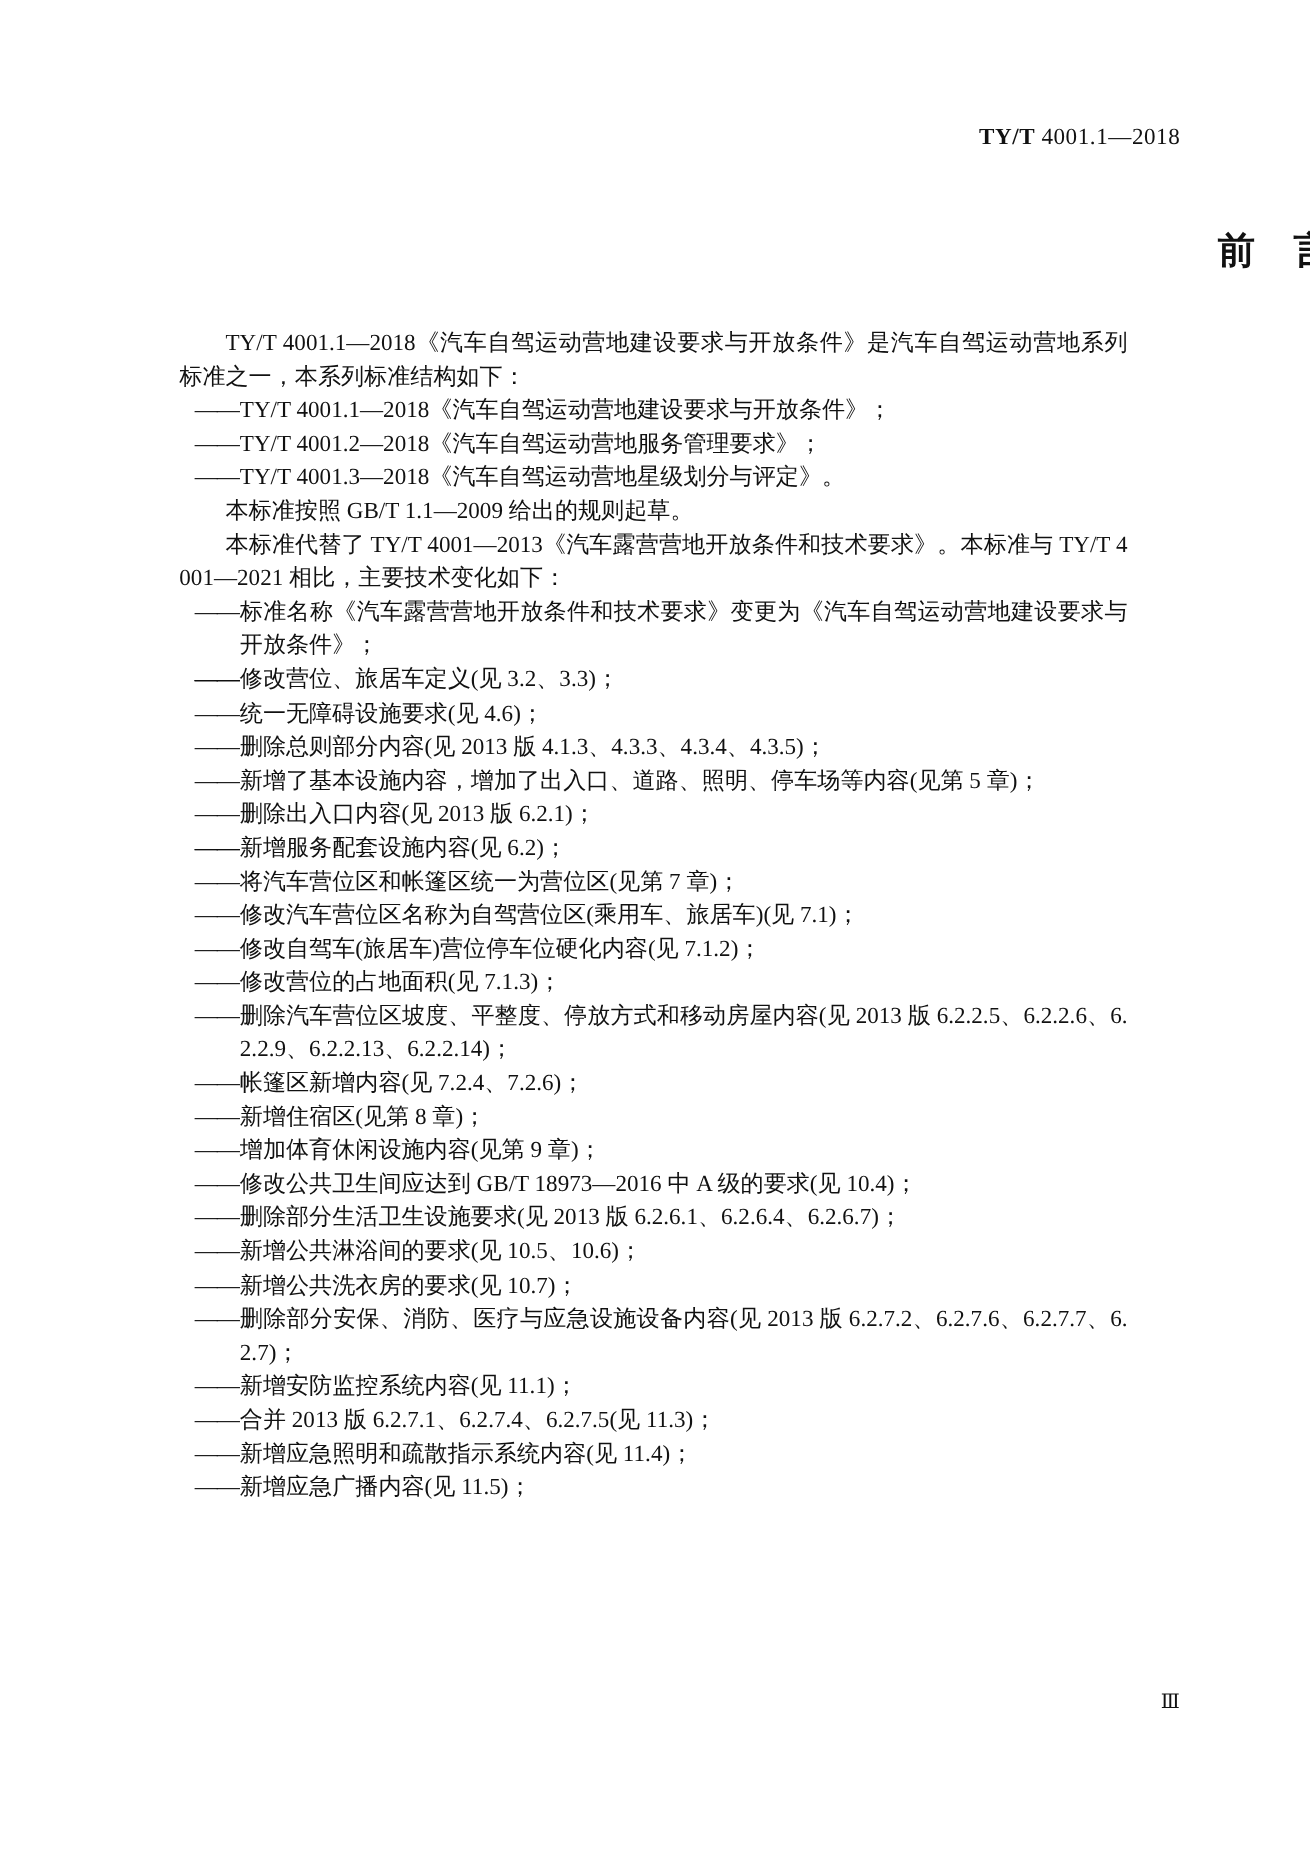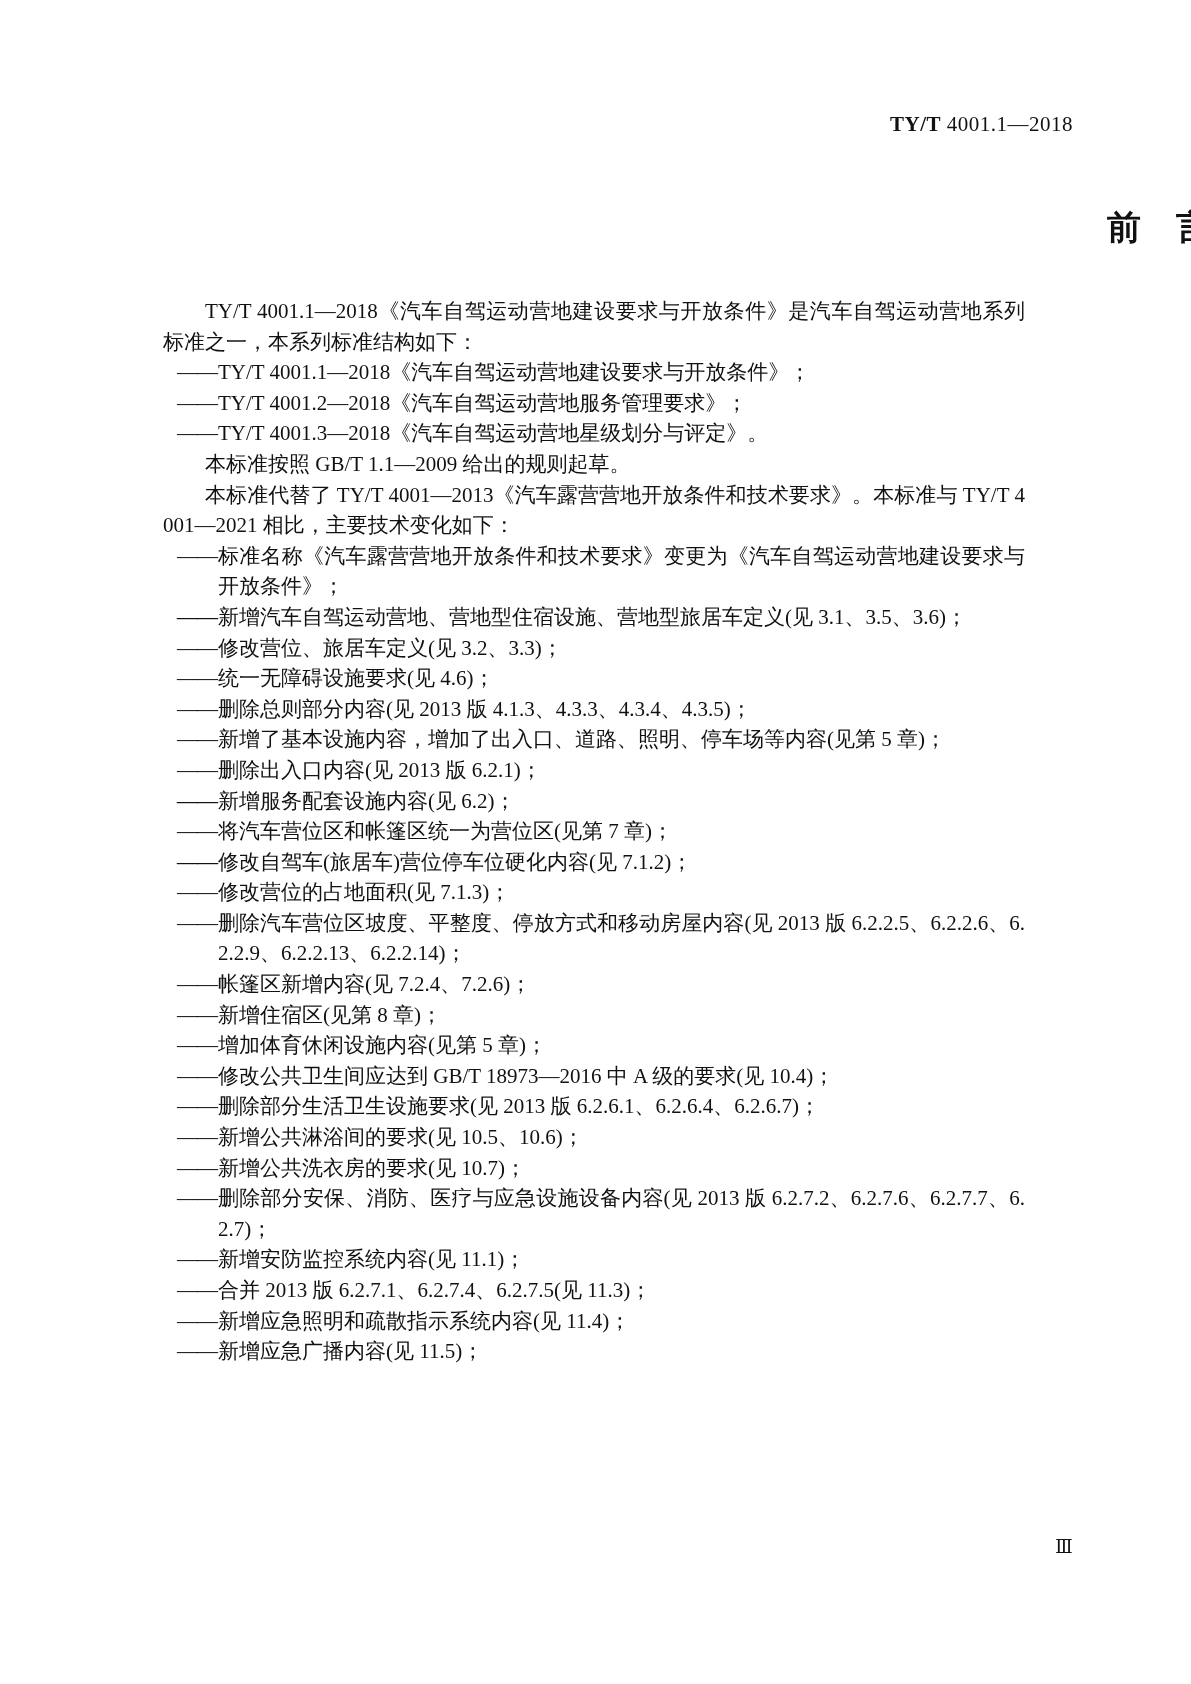--- a/index.html
+++ b/index.html
@@ -127,21 +127,20 @@
 
     <div class="dash-item">
       <span class="dash">——</span>
       <span>标准名称《汽车露营营地开放条件和技术要求》变更为《汽车自驾运动营地建设要求与开放条件》；</span>
     </div>
     <div class="dash-item">
       <span class="dash">——</span>
     </div>
     <div class="dash-item">
       <span class="dash">——</span>
-      <span>新增汽车自驾运动营地、营地型住宿设施、营地型旅居车定义(见 3.1、3.5、3.6)；</span>
     </div>
     <div class="dash-item">
       <span class="dash">——</span>
       <span>修改营位、旅居车定义(见 3.2、3.3)；</span>
     </div>
     <div class="dash-item">
       <span class="dash">——</span>
       <span>统一无障碍设施要求(见 4.6)；</span>
     </div>
     <div class="dash-item">
@@ -162,20 +161,21 @@
     <div class="dash-item">
       <span class="dash">——</span>
       <span>新增服务配套设施内容(见 6.2)；</span>
     </div>
     <div class="dash-item">
       <span class="dash">——</span>
       <span>将汽车营位区和帐篷区统一为营位区(见第 7 章)；</span>
     </div>
     <div class="dash-item">
       <span class="dash">——</span>
+      <span>修改汽车营位区名称为自驾营位区(乘用车、旅居车)(见 7.1)；</span>
     </div>
     <div class="dash-item">
       <span class="dash">——</span>
       <span>修改自驾车(旅居车)营位停车位硬化内容(见 7.1.2)；</span>
     </div>
     <div class="dash-item">
       <span class="dash">——</span>
       <span>修改营位的占地面积(见 7.1.3)；</span>
     </div>
     <div class="dash-item">
@@ -185,21 +185,21 @@
     <div class="dash-item">
       <span class="dash">——</span>
       <span>帐篷区新增内容(见 7.2.4、7.2.6)；</span>
     </div>
     <div class="dash-item">
       <span class="dash">——</span>
       <span>新增住宿区(见第 8 章)；</span>
     </div>
     <div class="dash-item">
       <span class="dash">——</span>
-      <span>增加体育休闲设施内容(见第 5 章)；</span>
+      <span>增加体育休闲设施内容(见第 9 章)；</span>
     </div>
     <div class="dash-item">
       <span class="dash">——</span>
       <span>修改公共卫生间应达到 GB/T 18973—2016 中 A 级的要求(见 10.4)；</span>
     </div>
     <div class="dash-item">
       <span class="dash">——</span>
       <span>删除部分生活卫生设施要求(见 2013 版 6.2.6.1、6.2.6.4、6.2.6.7)；</span>
     </div>
     <div class="dash-item">

